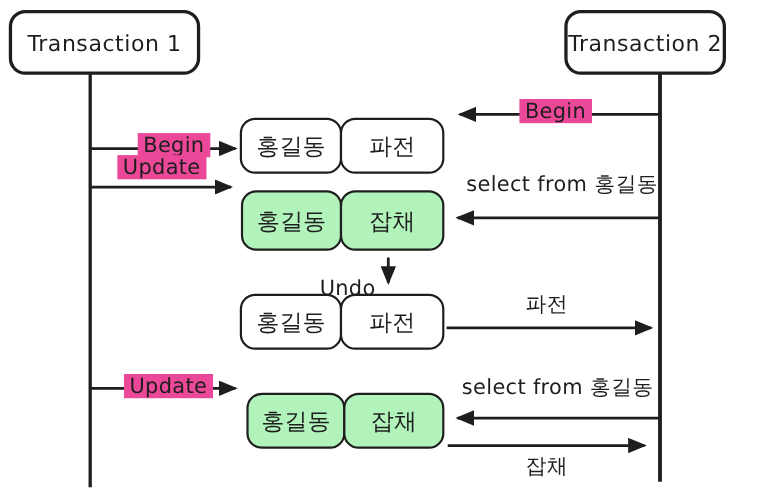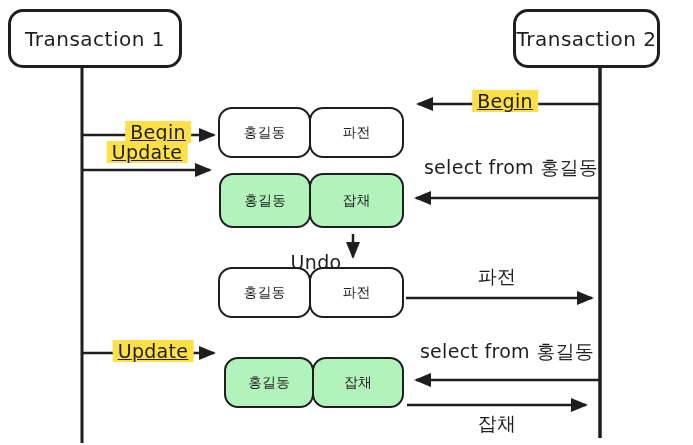--- a/index.html
+++ b/index.html
@@ -36,36 +36,36 @@
     z-index: 3;
   }
   .rec-box {
     position: absolute;
     border: 2.5px solid #1e1e1e;
     border-radius: 14px;
     background: #ffffff;
     display: flex;
     align-items: center;
     justify-content: center;
-    font-size: 14px;
+    font-size: 21px;
     font-weight: 500;
     box-sizing: border-box;
     z-index: 3;
   }
   .rec-box.green { background: #b2f2bb; }
   .lbl {
     position: absolute;
     transform: translate(-50%, -50%);
     font-size: 19px;
     font-weight: 500;
     white-space: nowrap;
     z-index: 4;
     letter-spacing: 0.3px;
   }
-  .lbl.onwire { background: #fde047; padding: 0 5px; text-decoration: underline; }
+  .lbl.onwire { background: #ec4899; padding: 0 5px; }
 </style>
 </head>
 <body>
 
 <div id="canvas">
 
   <svg id="wires" viewBox="0 0 693 445" xmlns="http://www.w3.org/2000/svg">
     <defs>
       <marker id="ah" markerUnits="userSpaceOnUse" markerWidth="17" markerHeight="14" refX="15" refY="7" orient="auto">
         <path d="M0,0 L17,7 L0,14 Z" fill="#1e1e1e"></path>

